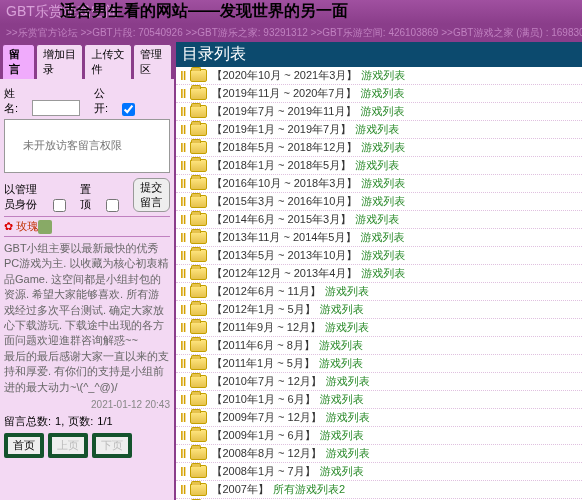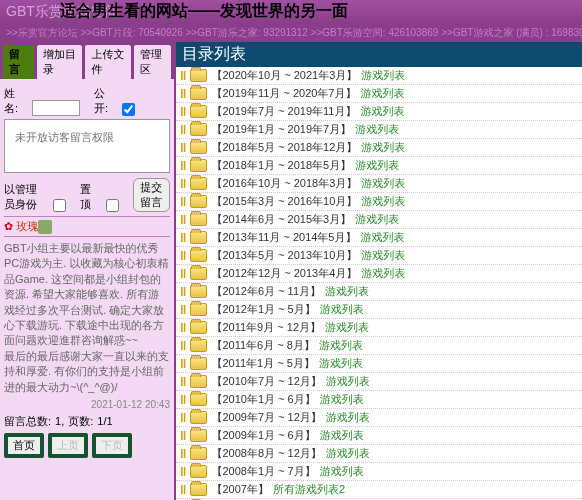--- a/index.html
+++ b/index.html
@@ -5,26 +5,26 @@
 * { margin: 0; padding: 0; box-sizing: border-box; }
 body { font-family: "Microsoft YaHei", Arial, sans-serif; font-size: 11px; background: #fff; width: 582px; }
 .header { background: linear-gradient(#a050a0, #8a3d8a); color: #fff; padding: 3px 6px; position: relative; text-decoration: underline; }
 .header-title { font-size: 14px; color: #d9a0d9; display: inline-block; }
 .header-overlay { font-size: 16px; font-weight: bold; color: #000; position: absolute; top: 1px; left: 60px; white-space: nowrap; }
 .breadcrumb { background: #8a3d8a; color: #c080c0; font-size: 10px; padding: 2px 6px; white-space: nowrap; overflow: hidden; }
 .main { display: flex; }
 .sidebar { width: 176px; background: #f3d9f3; border-right: 2px solid #8a3d8a; }
 .tabs { display: flex; background: #8a3d8a; padding: 2px 2px 0; gap: 1px; }
 .tab { background: #f3d9f3; border: 1px solid #8a3d8a; border-bottom: none; padding: 2px 6px; font-size: 11px; cursor: pointer; border-radius: 3px 3px 0 0; }
-.tab.active { background: #4d7c0f; font-weight: bold; }
+.tab.active { background: #f0abfc; font-weight: bold; }
 .side-content { padding: 4px; font-size: 11px; }
 .form-row { display: flex; align-items: flex-end; gap: 14px; margin: 3px 0; }
 .form-row input[type=text] { width: 48px; border: 1px solid #999; font-size: 11px; padding: 1px; }
 .form-row input[type=checkbox] { margin: 0; }
-textarea.msg { width: 100%; height: 54px; border: 1px solid #999; font-size: 11px; padding: 10px; resize: none; color: #999; }
+textarea.msg { width: 100%; height: 54px; border: 1px solid #999; font-size: 11px; padding: 18px; resize: none; color: #999; }
 .btn { background: #eee; border: 1px solid #999; padding: 1px 6px; font-size: 11px; cursor: pointer; border-radius: 6px; }
 .flower-row { display: flex; align-items: center; justify-content: flex-start; border-top: 1px solid #c080c0; border-bottom: 1px solid #c080c0; padding: 2px 0; margin: 4px 0; }
 .flower-row .flabel { color: #c03000; }
 .flower-row .av { width: 14px; height: 14px; background: #8a6; border-radius: 2px; }
 .desc { color: #666; font-size: 11px; line-height: 1.4; }
 .ts { color: #888; font-size: 10px; text-align: right; margin-top: 4px; }
 .pager { display: flex; align-items: center; gap: 4px; margin-top: 4px; }
 .pager .pgbtn { background: #eee; border: 4px solid #14532d; padding: 1px 5px; font-size: 11px; cursor: pointer; border-radius: 2px; }
 .pager .pgbtn.dis { color: #bbb; }
 .content { flex: 1; background: #fff; }

